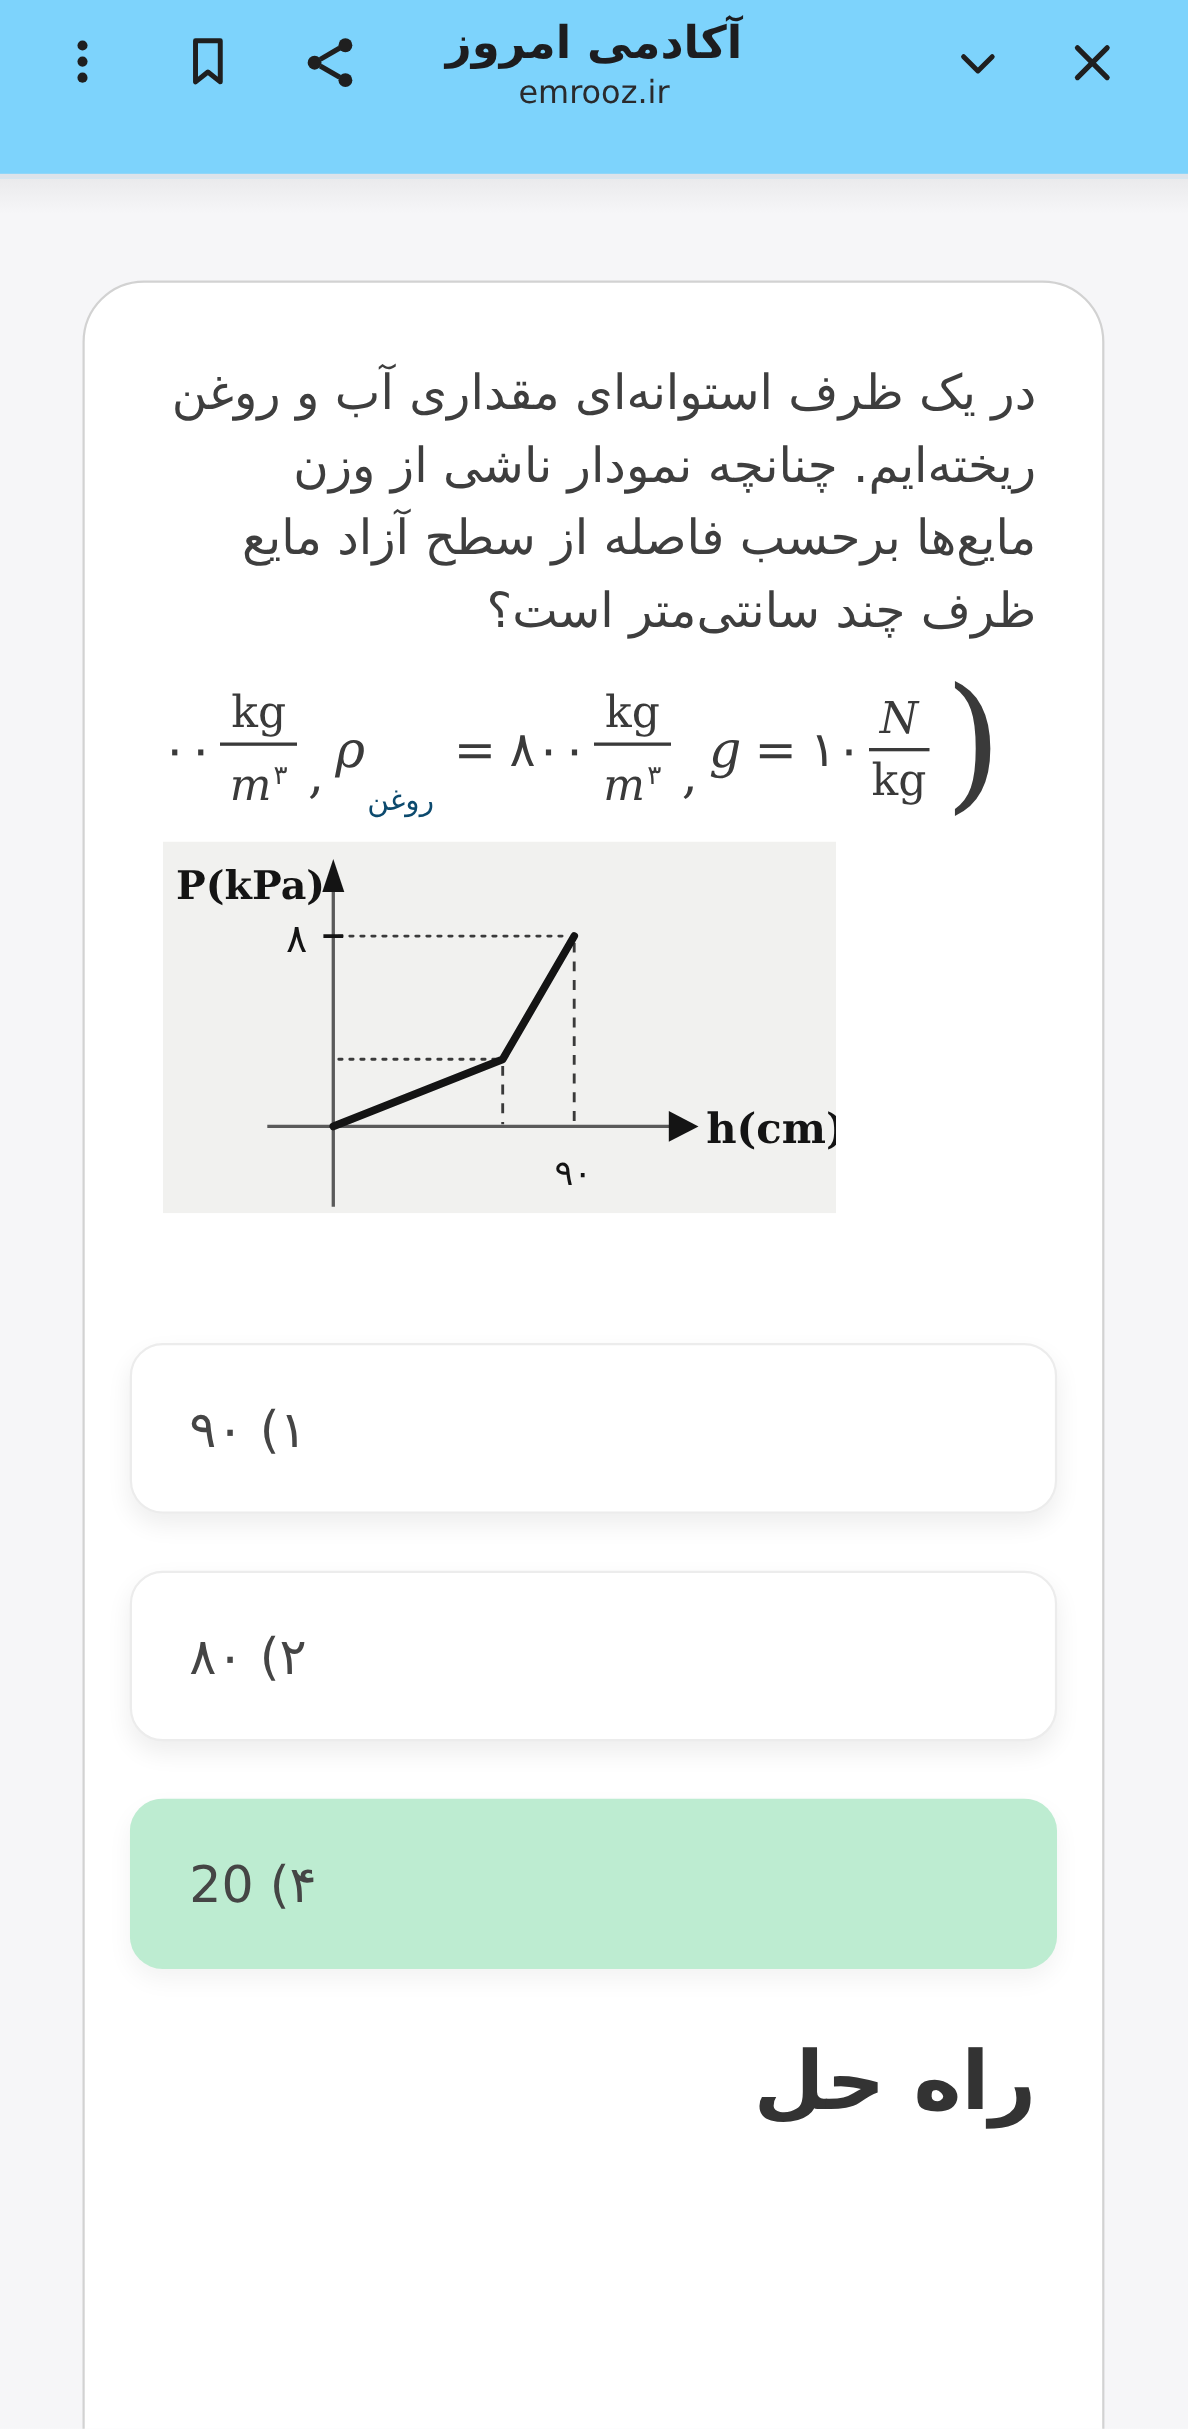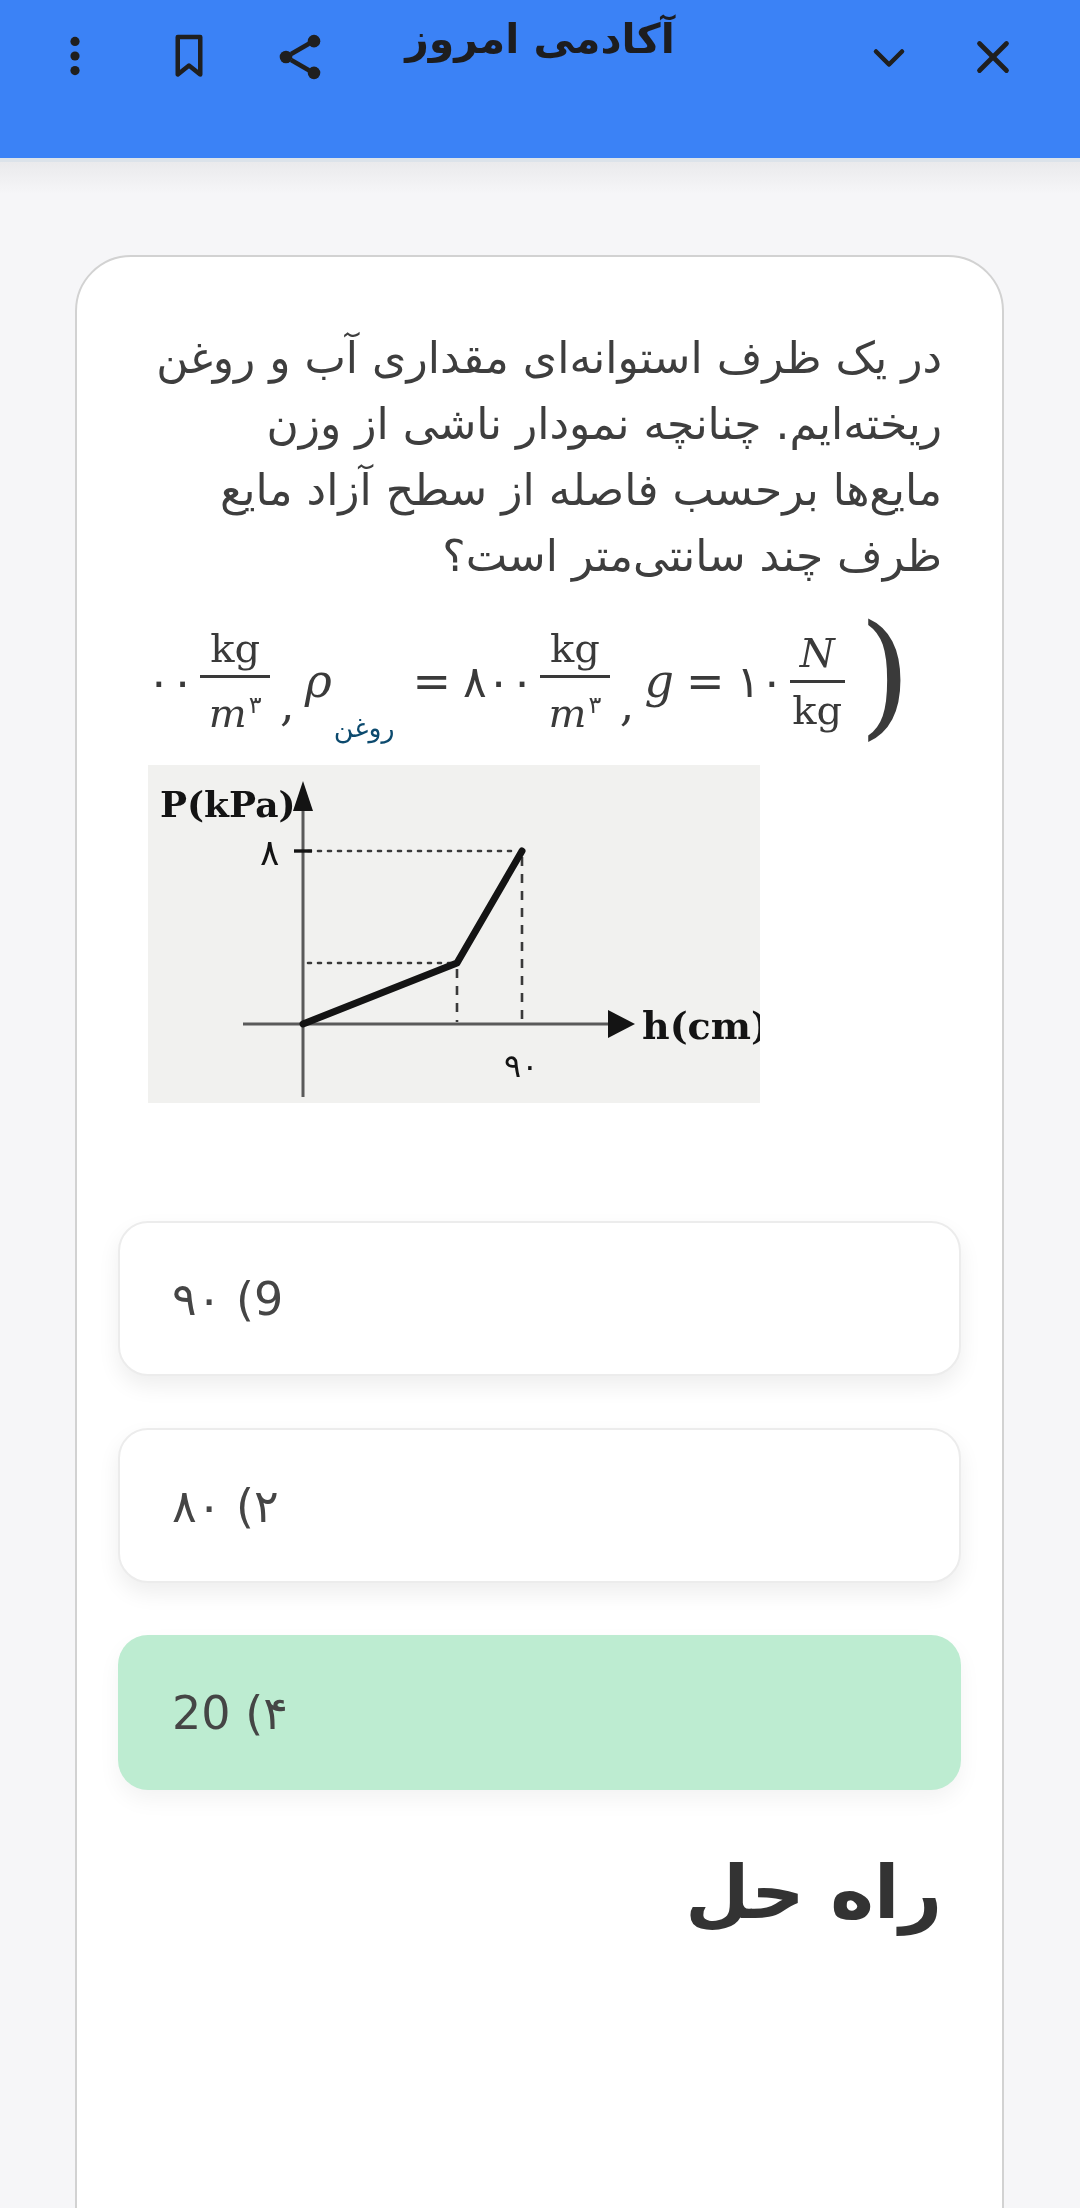--- a/index.html
+++ b/index.html
@@ -4,21 +4,21 @@
 <style>
   html,body{margin:0;padding:0;}
   body{
     width:1080px;height:2208px;overflow:hidden;position:relative;
     background:#f6f6f8;
     font-family:"DejaVu Sans",sans-serif;
     -webkit-font-smoothing:antialiased;
   }
   
   .header{
-    position:relative;height:158px;background:#3b82f6;
+    position:relative;height:158px;background:#7dd3fc;
     border-bottom:4px solid #dce3ea;z-index:5;
   }
   .hicon{position:absolute;display:flex;align-items:center;justify-content:center;}
   .hicon svg{display:block;}
   .icon-kebab{left:50px;top:30px;width:50px;height:52px;}
   .icon-bookmark{left:160px;top:28px;width:58px;height:56px;}
   .icon-share{left:270px;top:28px;width:60px;height:58px;}
   .icon-chevron{left:858px;top:30px;width:62px;height:56px;}
   .icon-close{left:962px;top:28px;width:62px;height:58px;}
   .title-block{
@@ -102,20 +102,21 @@
       <line x1="8.2" y1="10.7" x2="15.8" y2="6.3" stroke="#1f1f1f" stroke-width="2"></line>
       <line x1="8.2" y1="13.3" x2="15.8" y2="17.7" stroke="#1f1f1f" stroke-width="2"></line>
       <circle cx="18" cy="5.2" r="2.7" fill="#1f1f1f"></circle>
       <circle cx="6" cy="12" r="2.7" fill="#1f1f1f"></circle>
       <circle cx="18" cy="18.8" r="2.7" fill="#1f1f1f"></circle>
     </svg>
   </div>
 
   <div class="title-block">
     <div class="app-title">آکادمی امروز</div>
+    <div class="app-subtitle">emrooz.ir</div>
   </div>
 
   <div class="hicon icon-chevron">
     <svg width="58" height="52" viewBox="0 0 24 24">
       <path d="M6 9 L12 15 L18 9" fill="none" stroke="#1f1f1f" stroke-width="2.1" stroke-linecap="round" stroke-linejoin="round"></path>
     </svg>
   </div>
 
   <div class="hicon icon-close">
     <svg width="58" height="54" viewBox="0 0 24 24">
@@ -180,21 +181,21 @@
 
         <text x="12" y="52" font-family="DejaVu Serif, serif" font-weight="bold" font-size="36" fill="#141414">P(kPa)</text>
         <text x="112" y="100" font-family="DejaVu Sans, sans-serif" font-size="36" fill="#141414">۸</text>
         <text x="494" y="274" font-family="DejaVu Serif, serif" font-weight="bold" font-size="38" fill="#141414">h(cm)</text>
         <text x="356" y="312" font-family="DejaVu Sans, sans-serif" font-size="32" fill="#141414">۹۰</text>
       </svg>
     </div>
 
     <div class="options">
       <div class="option">
-        <span class="option-label">9) ۹۰</span>
+        <span class="option-label">۱) ۹۰</span>
       </div>
       <div class="option">
         <span class="option-label">۲) ۸۰</span>
       </div>
       <div class="option correct">
         <span class="option-label">۴) 20</span>
       </div>
     </div>
 
     <div class="solution-heading">راه حل</div>

